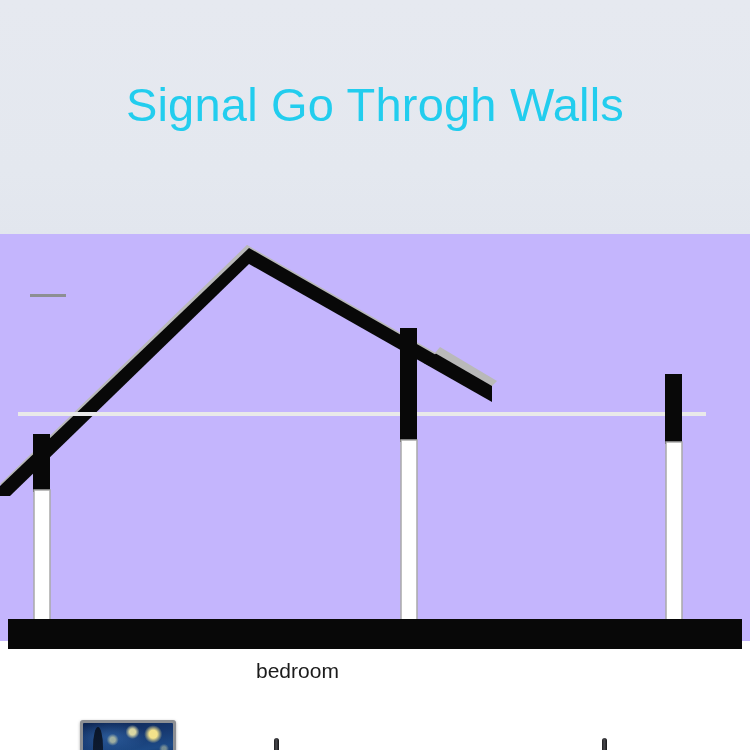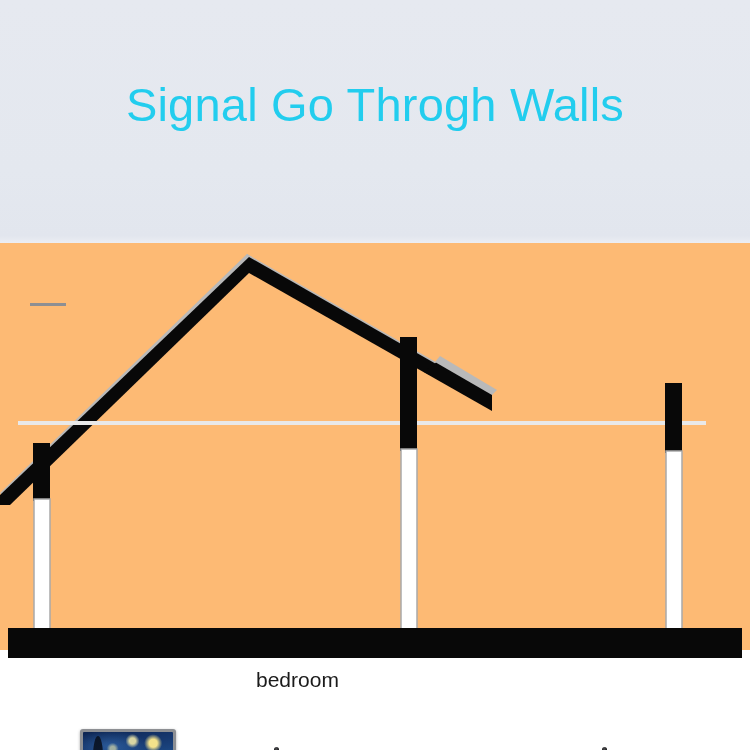--- a/index.html
+++ b/index.html
@@ -33,23 +33,23 @@
     line-height: 62px;
     letter-spacing: 0.2px;
     color: #22cdee;
     font-weight: 400;
     white-space: nowrap;
   }
 
   
   #diagram {
     position: absolute;
-    left: 0; top: 243px;
+    left: 0; top: 234px;
     width: 750px; height: 407px;
-    background: #fdba74;
+    background: #c4b5fd;
   }
   #house-svg {
     position: absolute;
     left: 0; top: 0;
     width: 750px; height: 507px;
   }
 
   
   .room-label {
     position: absolute;

